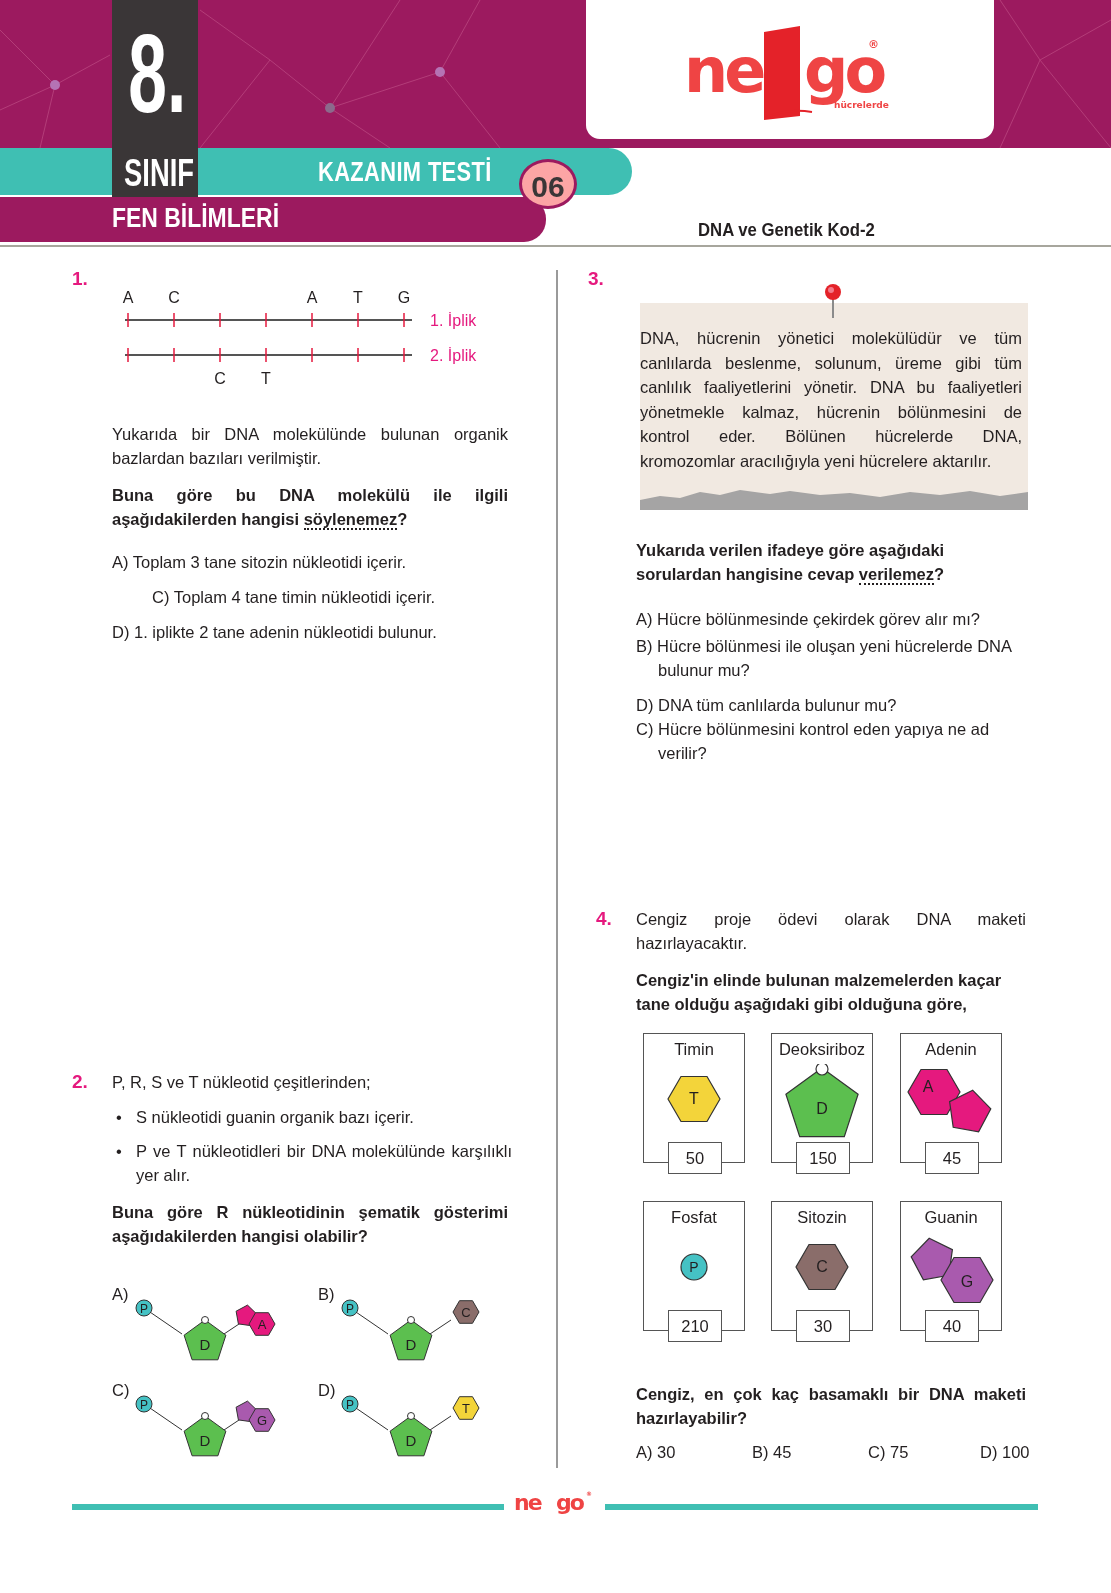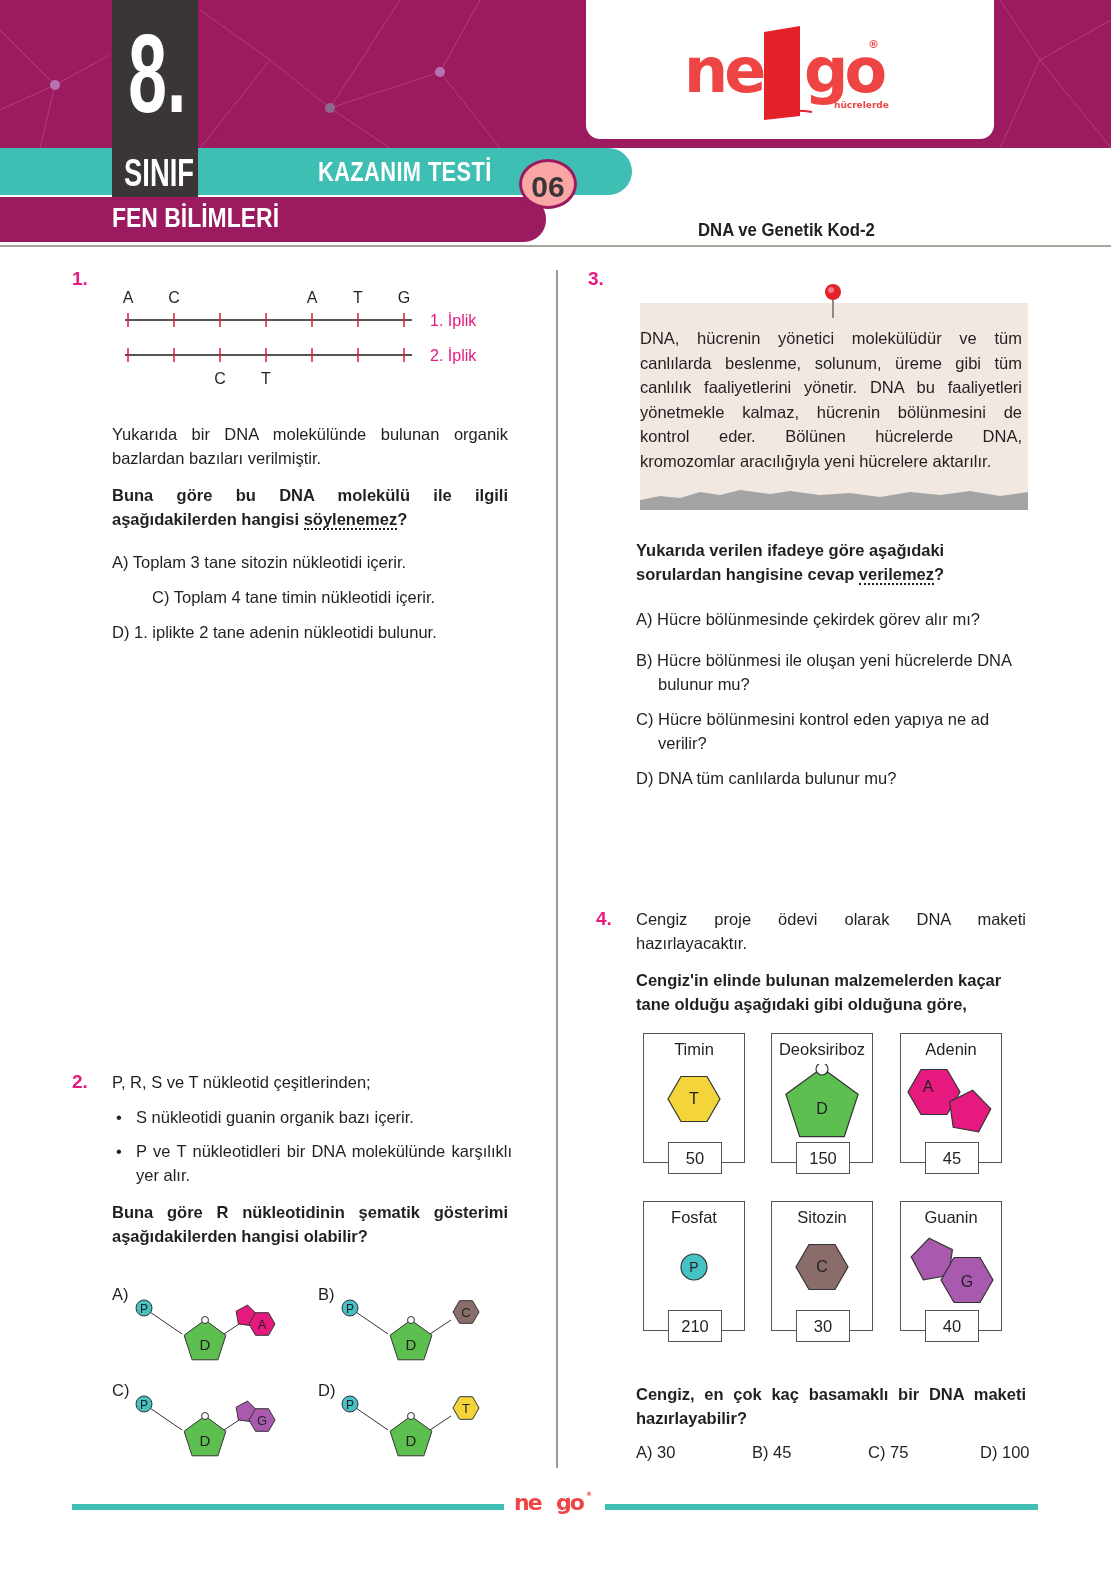--- a/index.html
+++ b/index.html
@@ -230,24 +230,24 @@
   <line x1="13" y1="14" x2="13" y2="36" stroke="#8b8b8b" stroke-width="2"></line>
   <circle cx="13" cy="10" r="8" fill="#e42229"></circle>
   <circle cx="11" cy="8" r="3" fill="#f37a8a"></circle>
 </svg>
 <div class="abs txt" style="left:640px;top:326px;width:382px;line-height:24.5px;text-align:justify;">DNA, hücrenin yönetici molekülüdür ve tüm canlılarda beslenme, solunum, üreme gibi tüm canlılık faaliyetlerini yönetir. DNA bu faaliyetleri yönetmekle kalmaz, hücrenin bölünmesini de kontrol eder. Bölünen hücrelerde DNA, kromozomlar aracılığıyla yeni hücrelere aktarılır.</div>
 
 <div class="abs txt bold" style="left:636px;top:538px;width:390px;">
   <span>Yukarıda verilen ifadeye göre aşağıdaki sorulardan hangisine cevap </span><u class="dot">verilemez</u><span>?</span>
 </div>
 <div class="abs" style="left:636px;top:607px;width:396px;">
-  <div class="opt hang" style="margin-bottom:17px;"><span>A)</span> <span>Hücre bölünmesinde çekirdek görev alır mı?</span></div>
+  <div class="opt hang" style="margin-bottom:3px;"><span>A)</span> <span>Hücre bölünmesinde çekirdek görev alır mı?</span></div>
   <div class="opt hang" style="margin-bottom:11px;"><span>B)</span> <span>Hücre bölünmesi ile oluşan yeni hücrelerde DNA bulunur mu?</span></div>
+  <div class="opt hang"><span>D)</span> <span>DNA tüm canlılarda bulunur mu?</span></div>
   <div class="opt hang" style="margin-bottom:11px;"><span>C)</span> <span>Hücre bölünmesini kontrol eden yapıya ne ad verilir?</span></div>
-  <div class="opt hang"><span>D)</span> <span>DNA tüm canlılarda bulunur mu?</span></div>
 </div>
 
 <div class="abs qnum" style="left:596px;top:908px;">4.</div>
 <div class="abs txt justify" style="left:636px;top:907px;width:390px;">Cengiz proje ödevi olarak DNA maketi hazırlayacaktır.</div>
 <div class="abs txt bold" style="left:636px;top:968px;width:396px;">Cengiz'in elinde bulunan malzemelerden kaçar tane olduğu aşağıdaki gibi olduğuna göre,</div>
 
 <div id="mboxes">
     <div class="mbox" style="left: 643px; top: 1033px;">
       <div class="lbl">Timin</div>
       <svg width="100" height="80">

